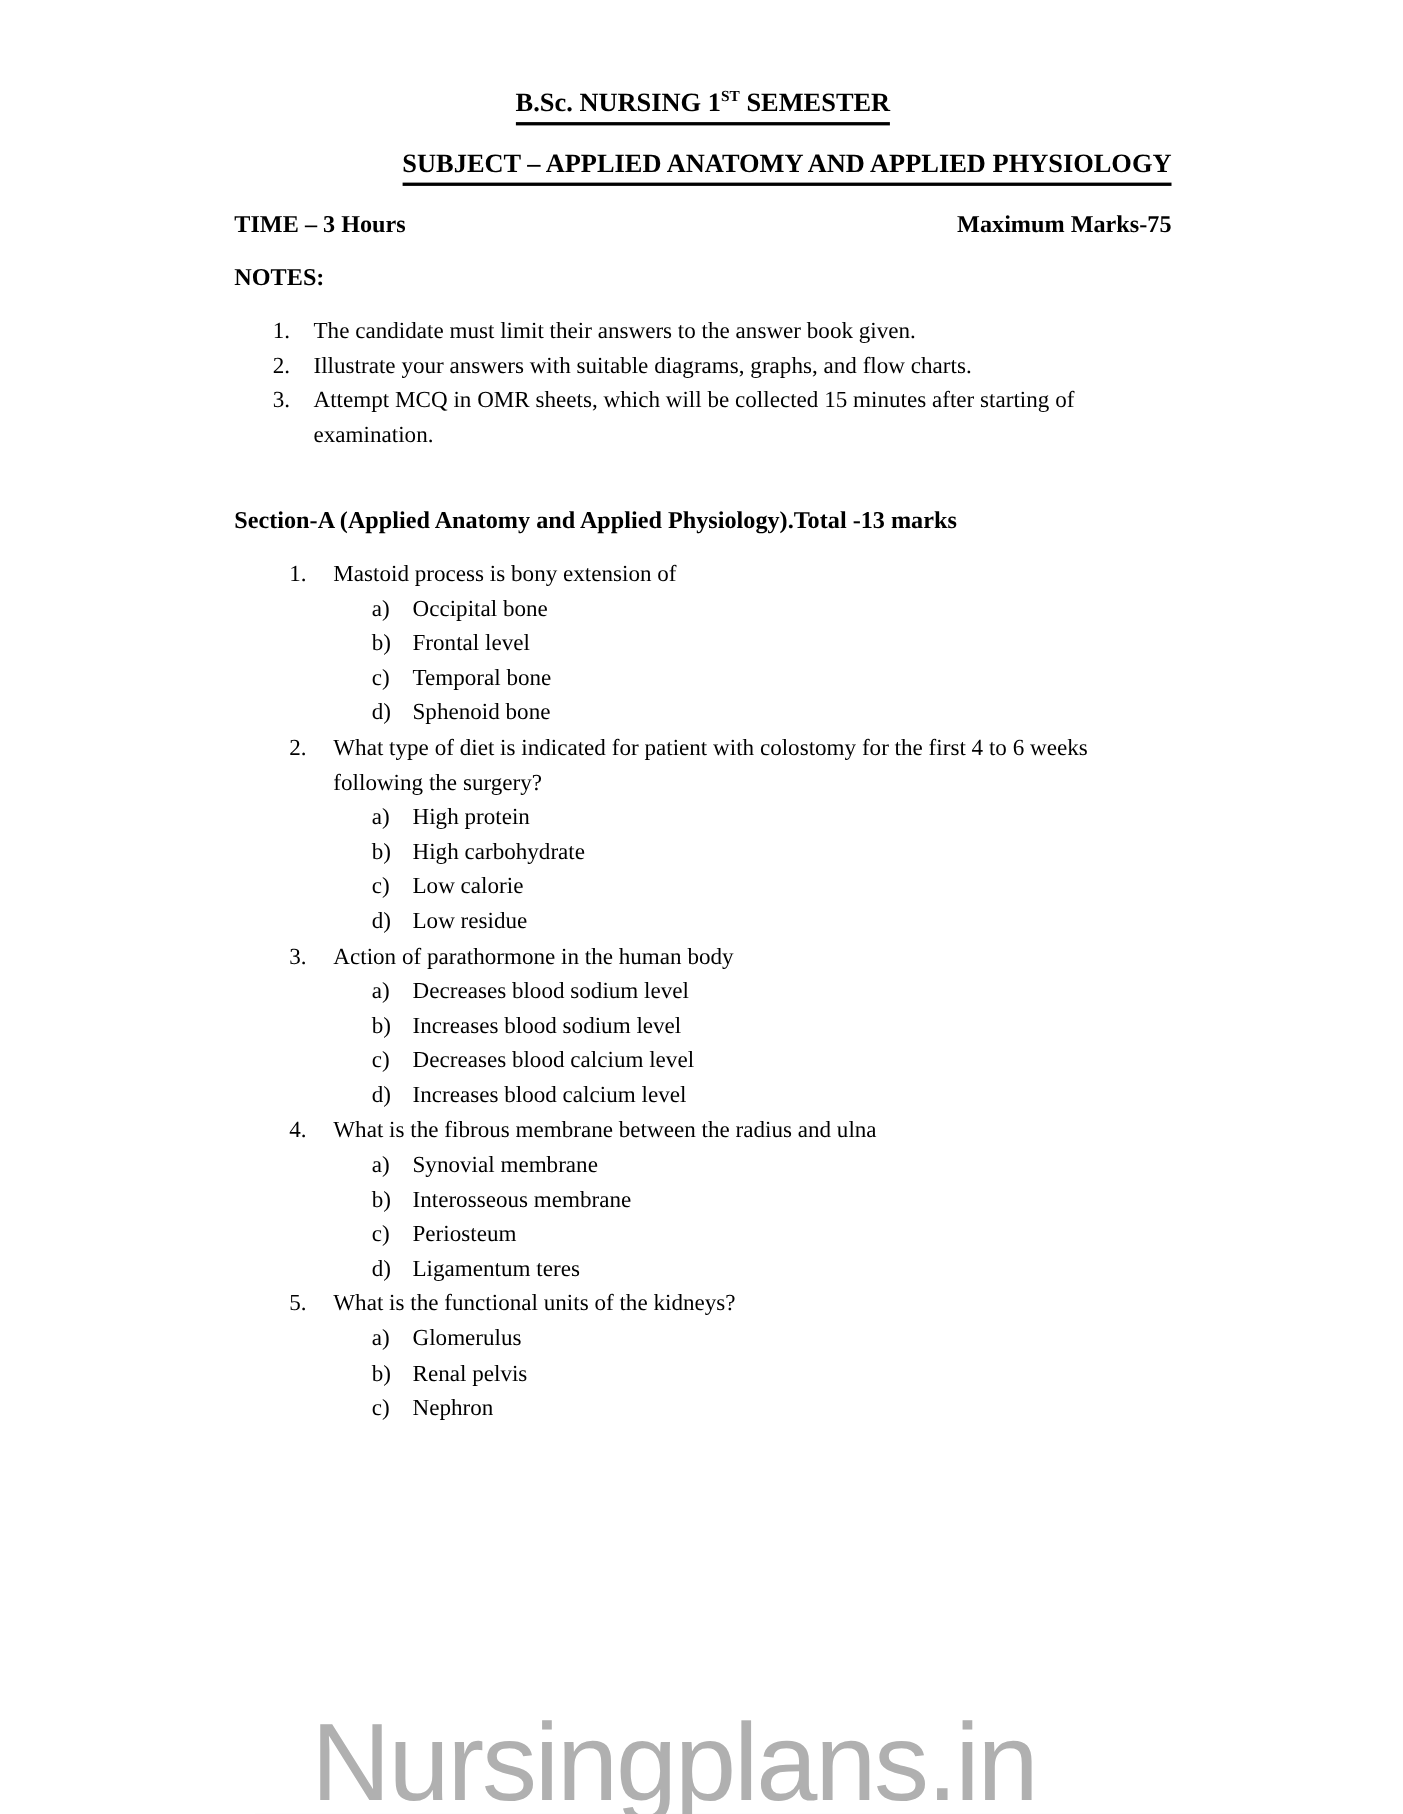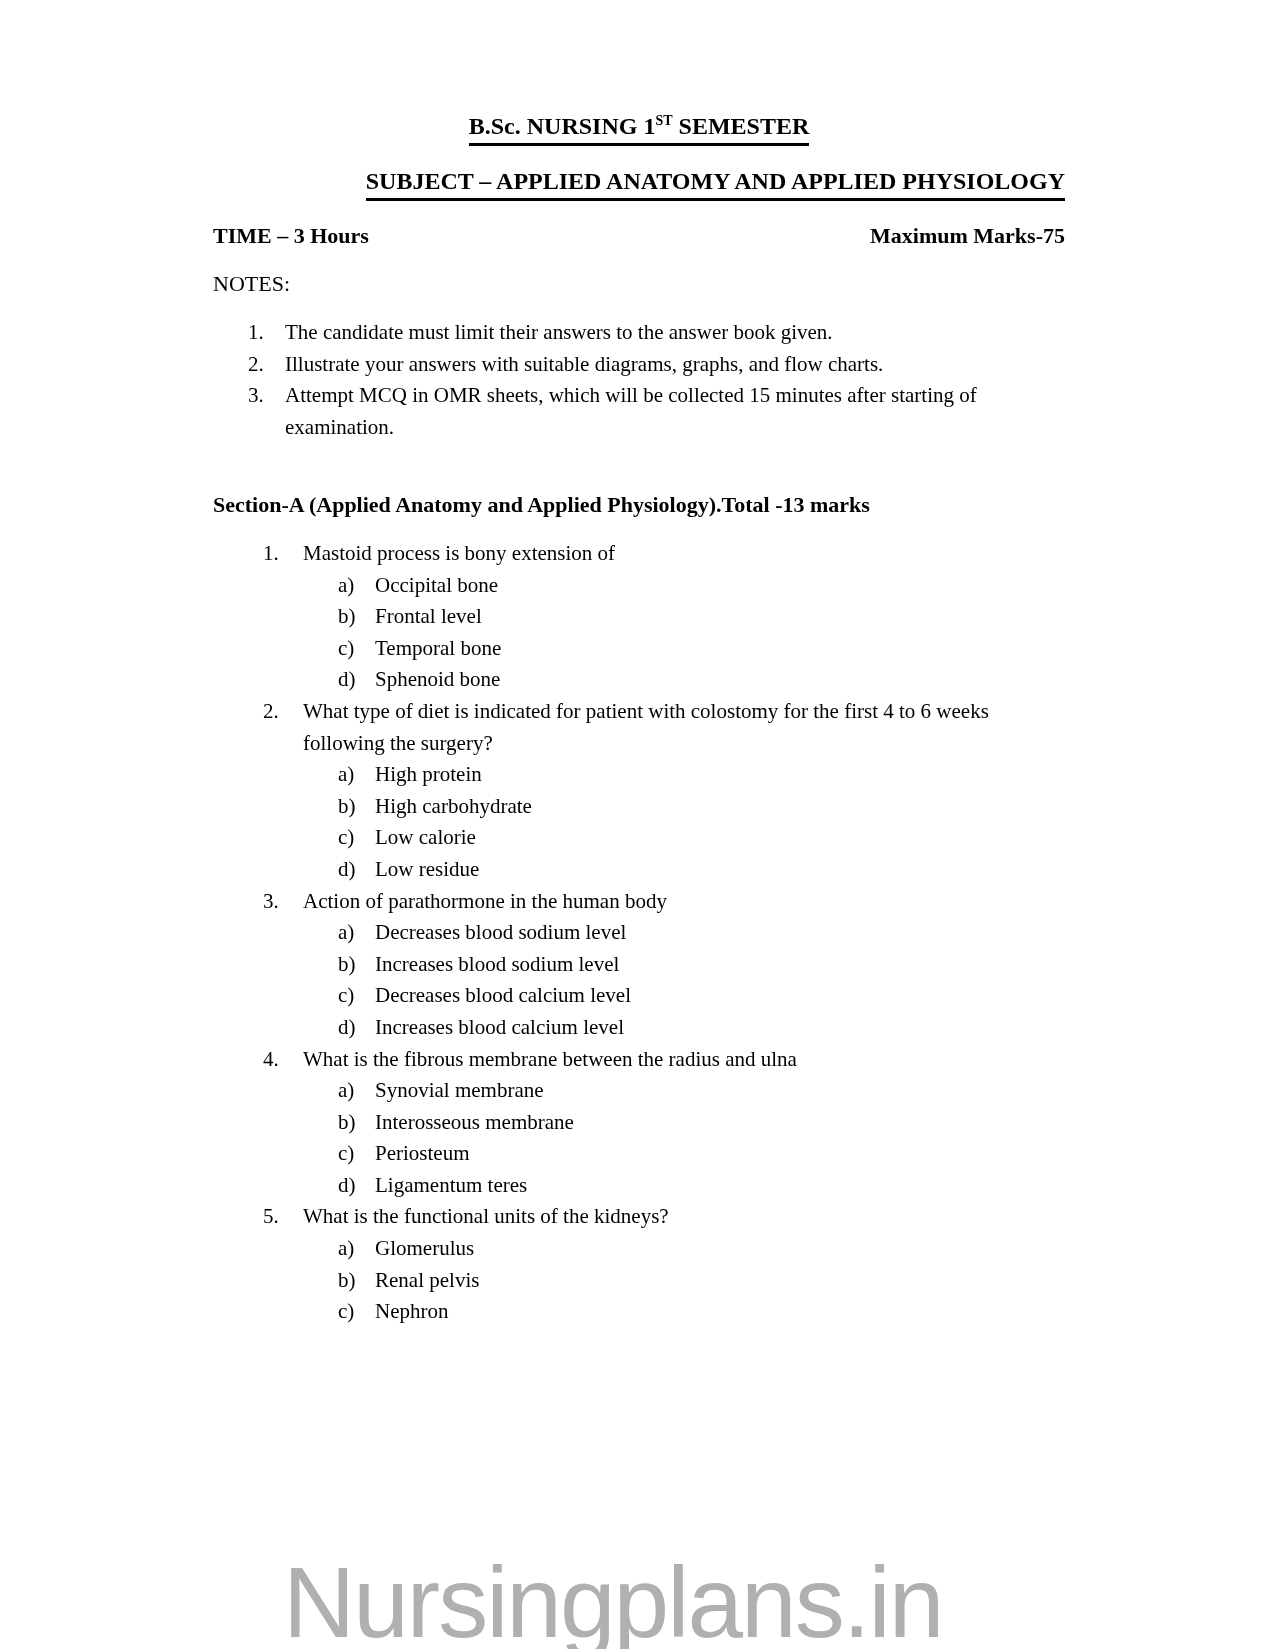--- a/index.html
+++ b/index.html
@@ -13,21 +13,21 @@
     font-family: "Liberation Serif", serif;
     color: #000000;
   }
   .content {
     position: absolute;
     left: 213px;
     top: 0;
     width: 852px;
   }
   .doc-title {
-    margin-top: 111px;
+    margin-top: 79px;
     text-align: center;
     font-size: 24px;
     font-weight: bold;
     line-height: 30px;
   }
   .doc-title .underlined,
   .doc-subtitle .underlined {
     display: inline-block;
     border-bottom: 3px solid #000;
     padding-bottom: 2px;
@@ -49,21 +49,21 @@
     display: flex;
     justify-content: space-between;
     font-size: 22px;
     font-weight: bold;
     line-height: 26px;
     align-items: center;
   }
   .notes-heading {
     margin-top: 22px;
     font-size: 22px;
-    font-weight: normal;
+    font-weight: bold;
     line-height: 26px;
   }
   .notes-list {
     margin-top: 20px;
     font-size: 21px;
     line-height: 31.5px;
   }
   .note-item {
     position: relative;
     padding-left: 72px;

